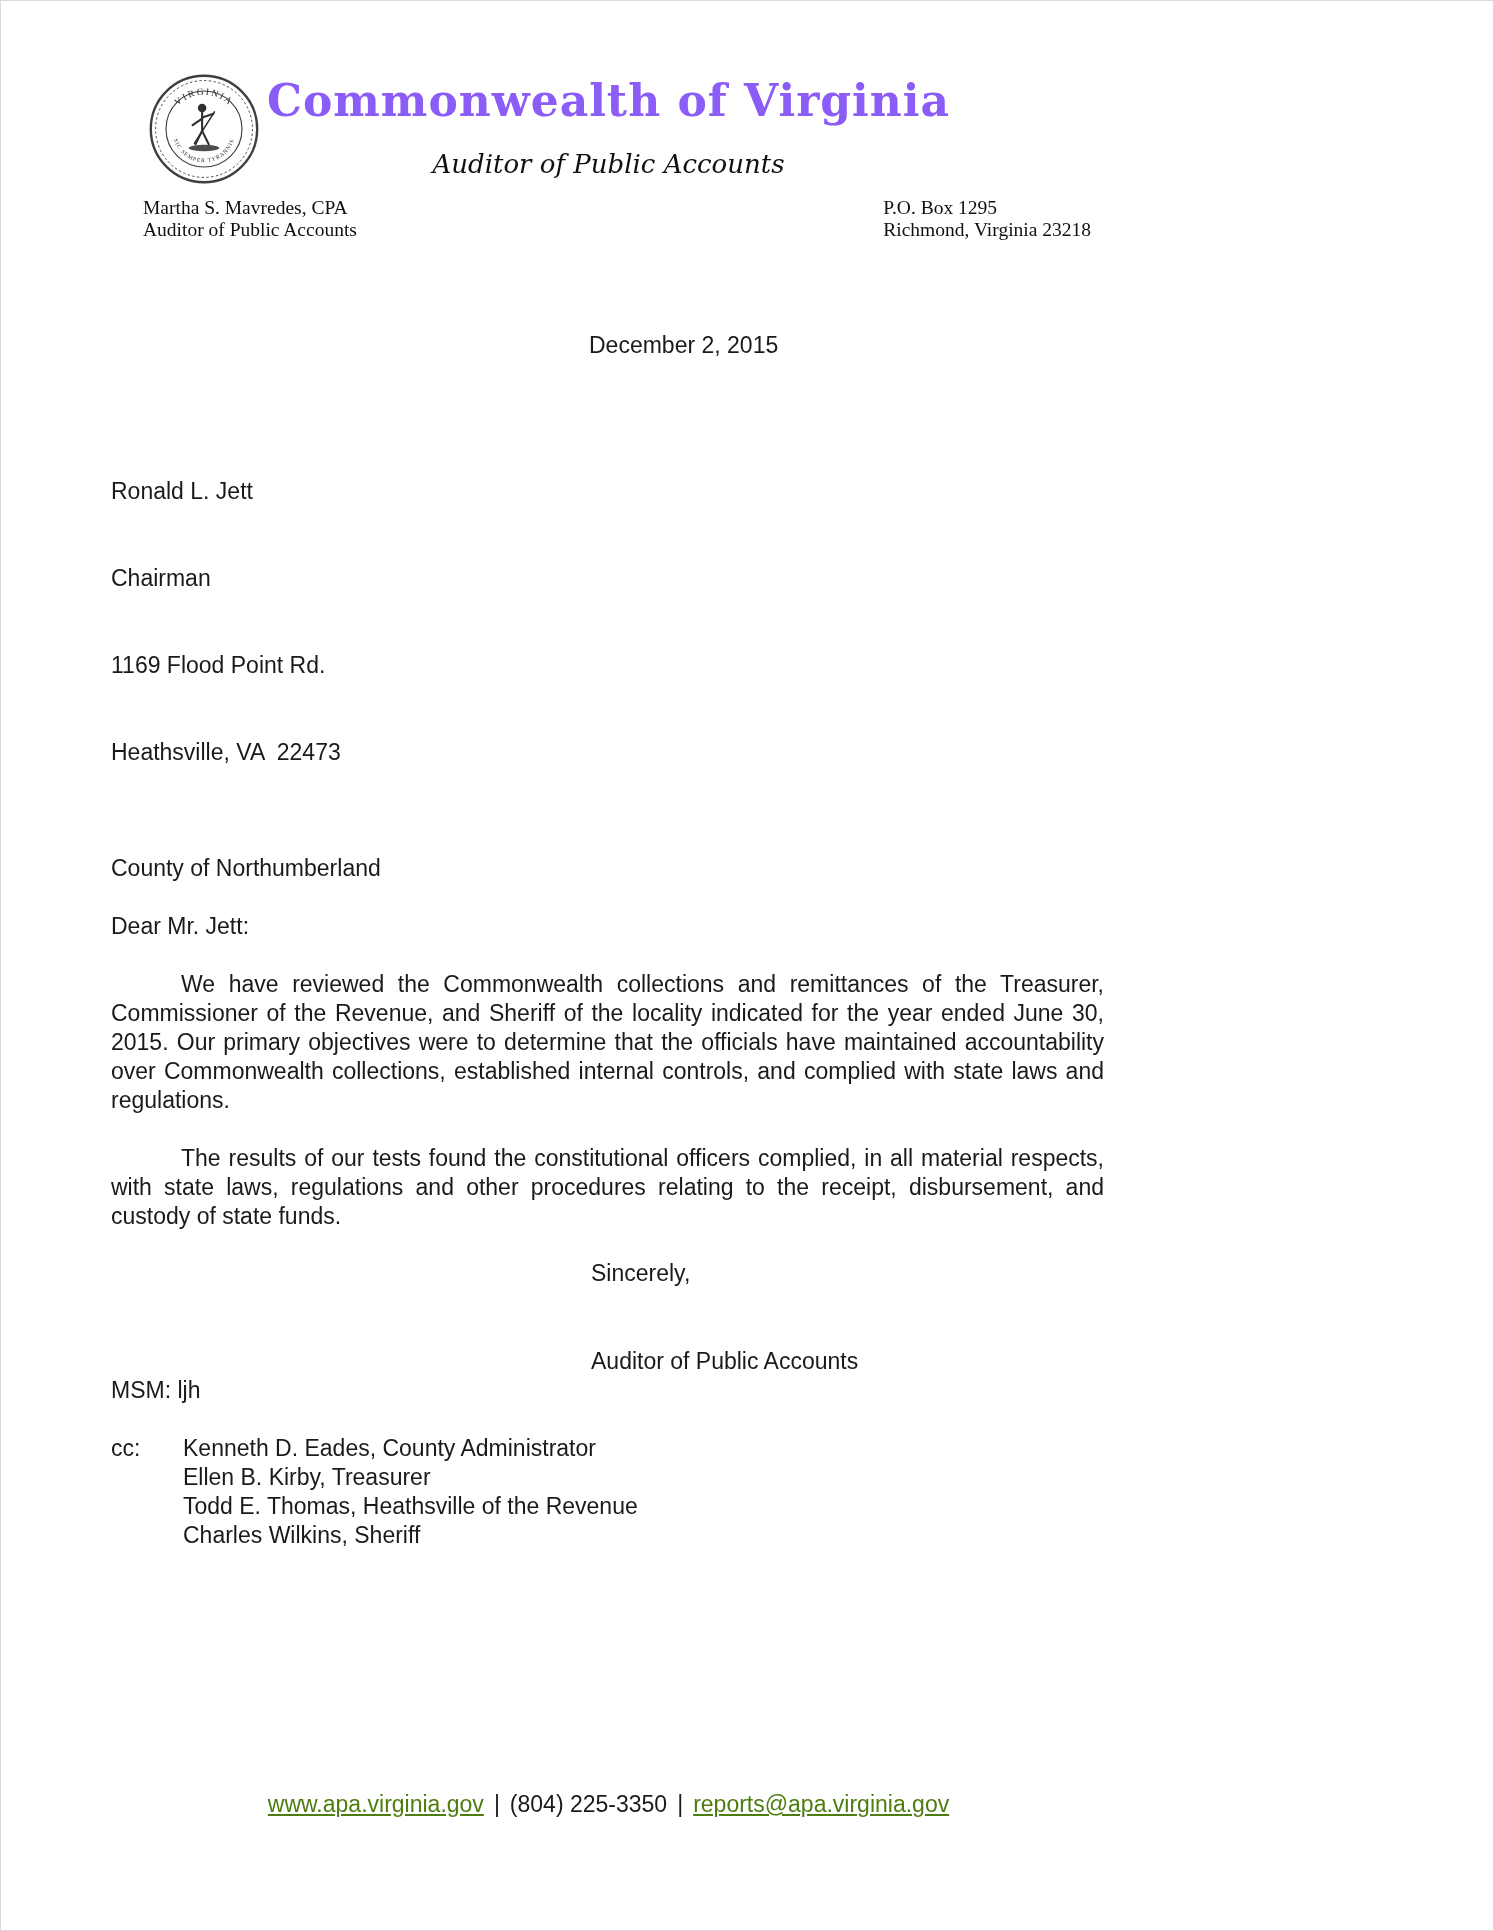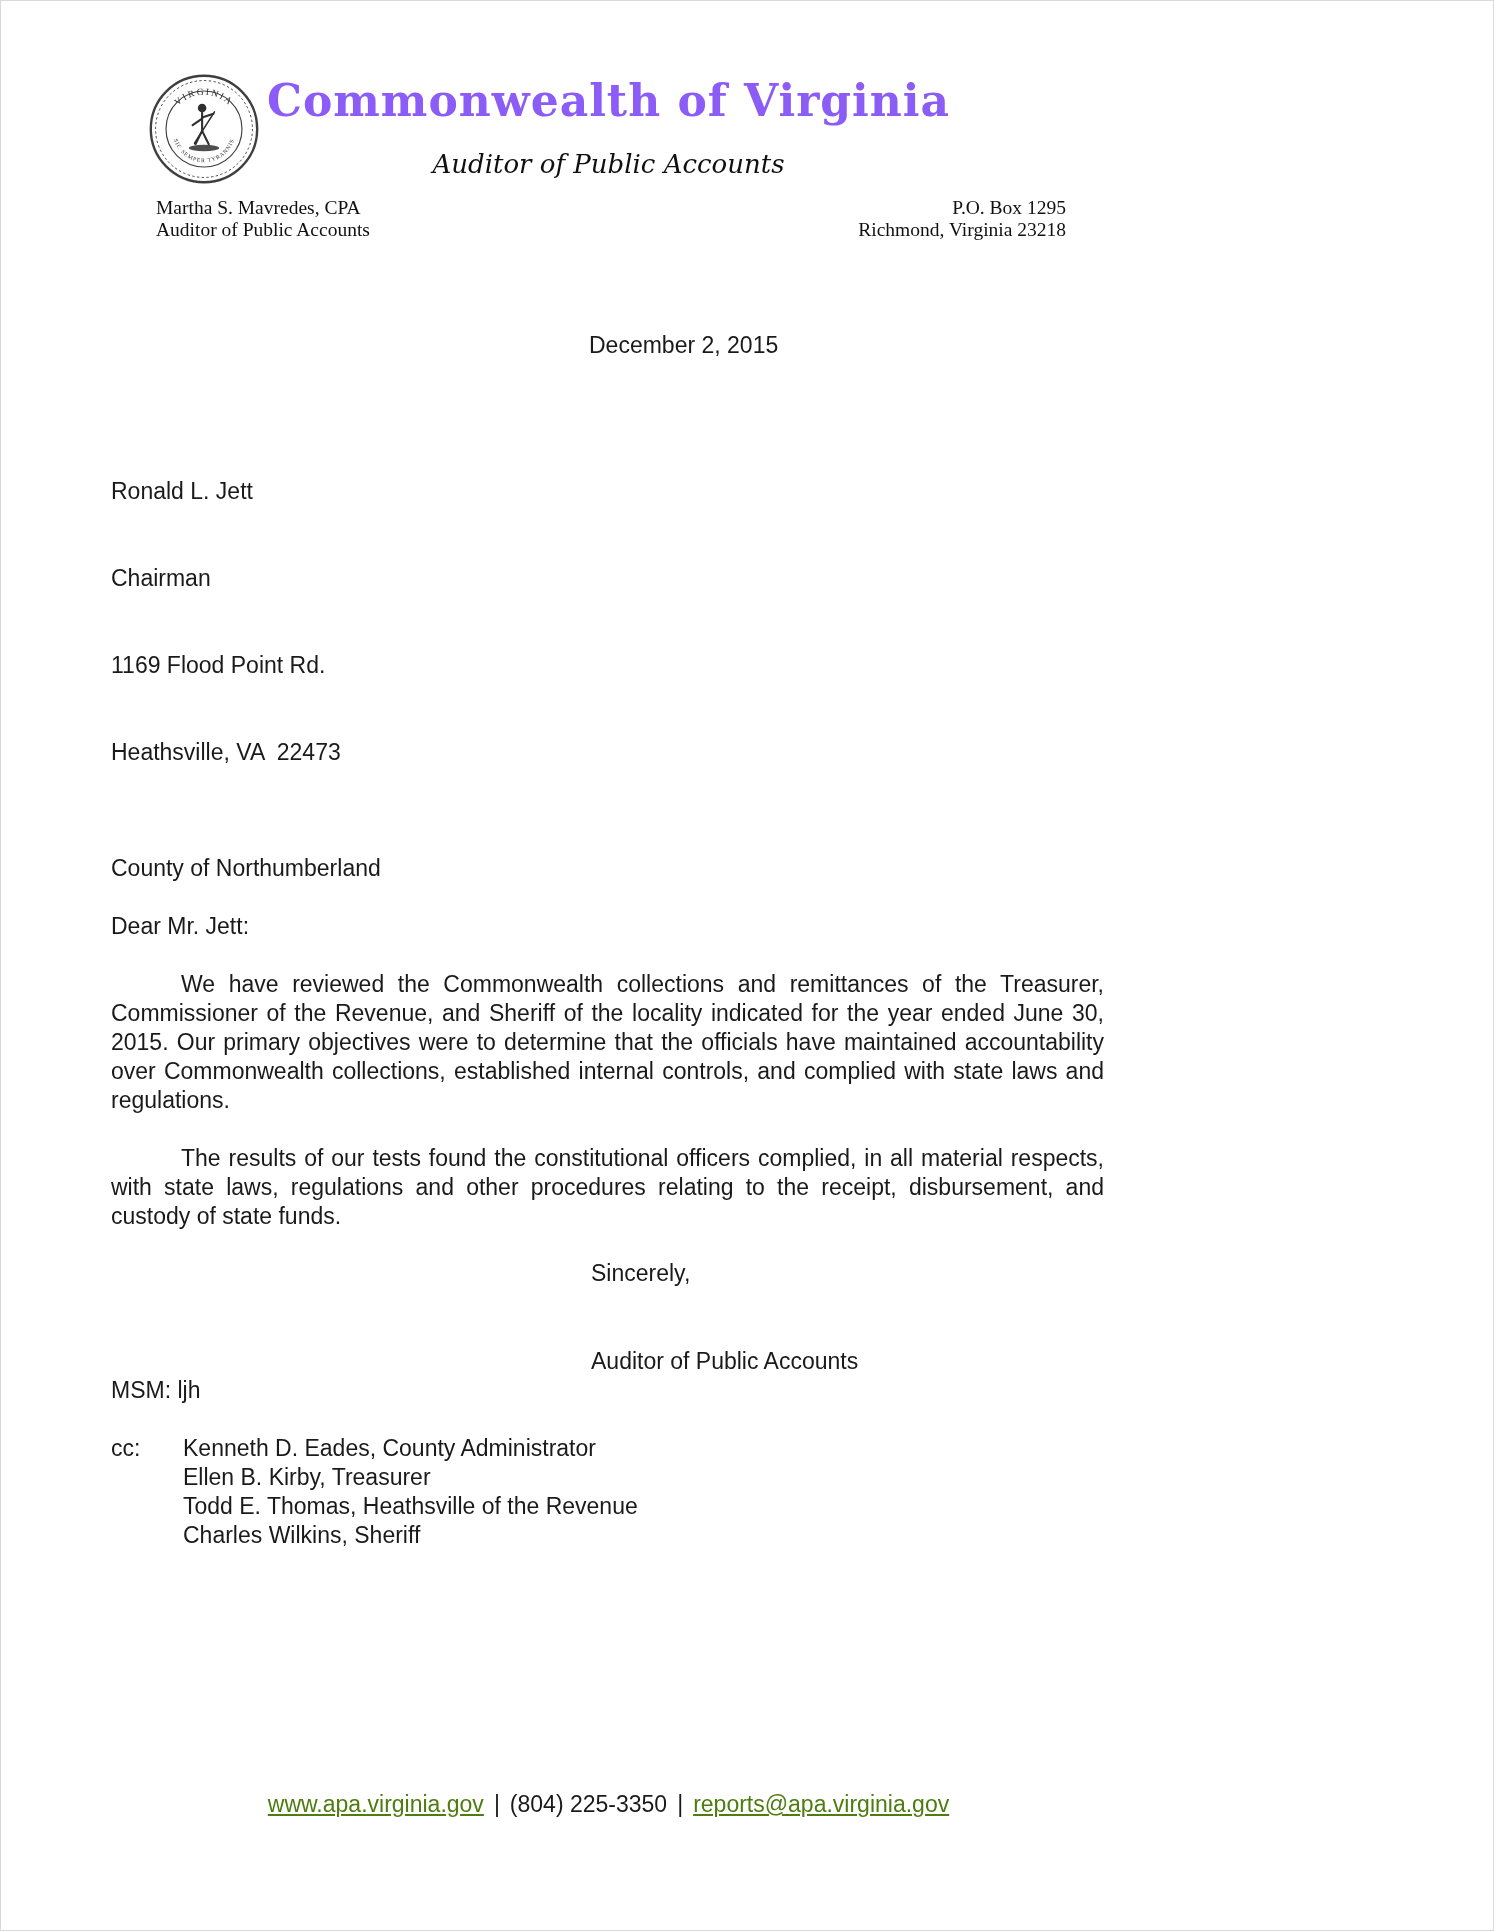--- a/index.html
+++ b/index.html
@@ -48,30 +48,29 @@
     text-align: center;
     font-family: "DejaVu Serif", serif;
     font-style: italic;
     font-size: 26px;
     color: #101010;
   }
   .header-row {
     position: absolute;
     top: 196px;
     left: 142px;
-    right: 427px;
+    right: 402px;
     display: flex;
     justify-content: space-between;
     font-family: "Liberation Serif", serif;
     font-size: 19.5px;
     line-height: 22px;
     color: #101010;
-    margin-left: 13px;
   }
-  .header-right { text-align: right; }
+  .header-right { }
 
   
   .content {
     margin: 0 389px 0 110px;
     font-size: 23px;
     line-height: 29px;
   }
   .date       { margin-top: 90px; margin-left: 478px; }
   .recipient  { margin-top: 59px; white-space: pre-wrap; }
   .locality   { margin-top: 29px; }

